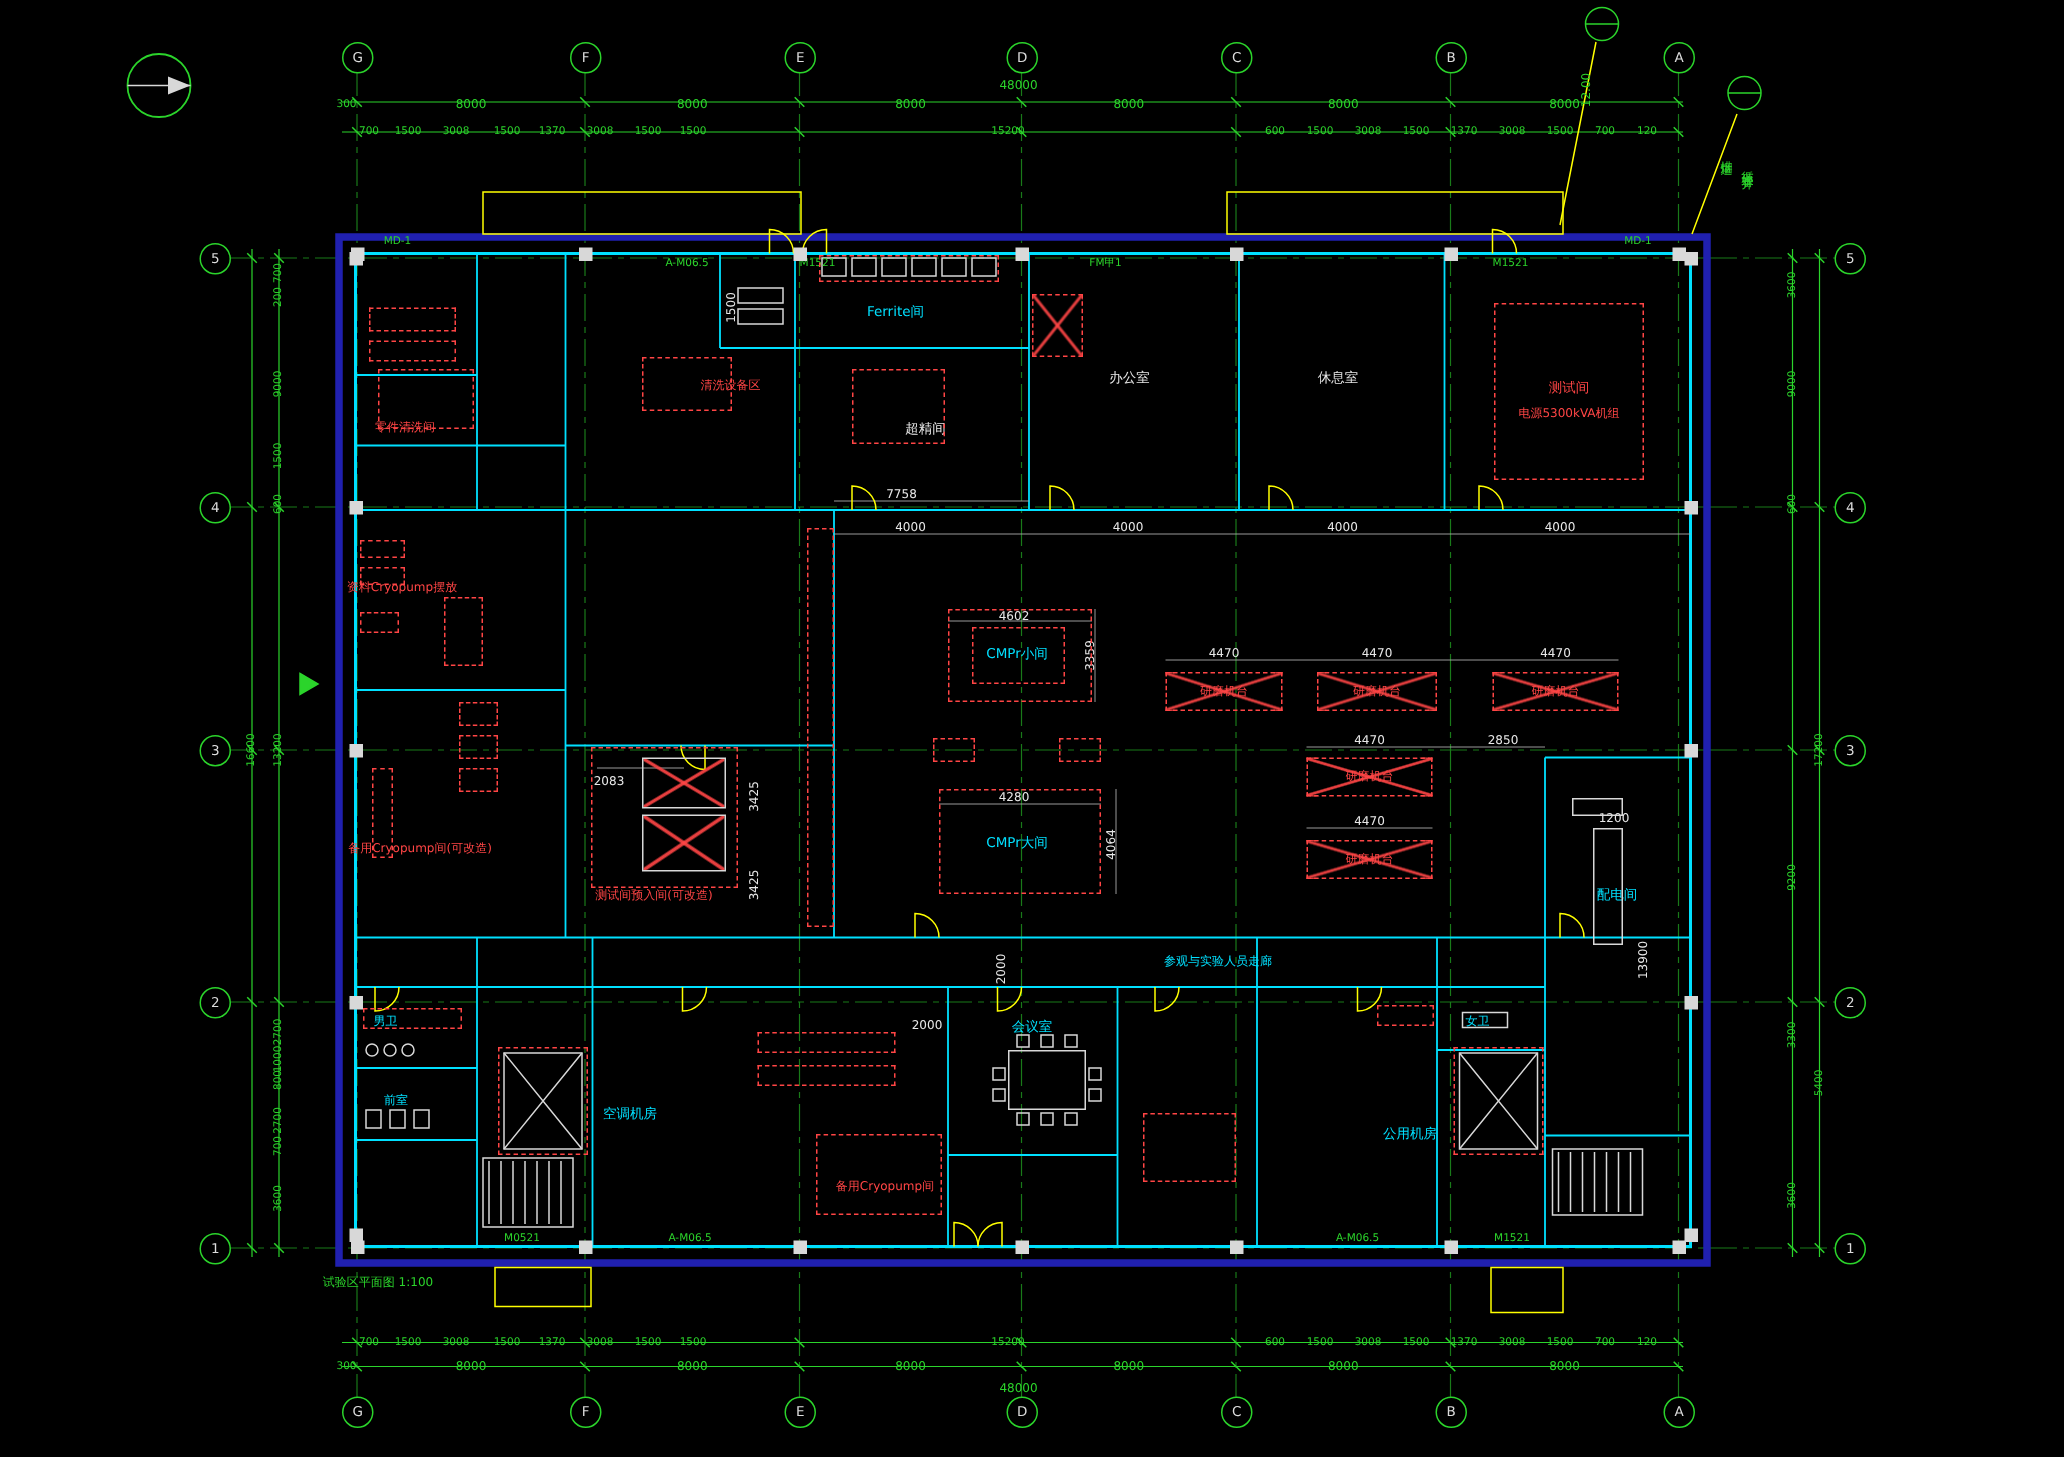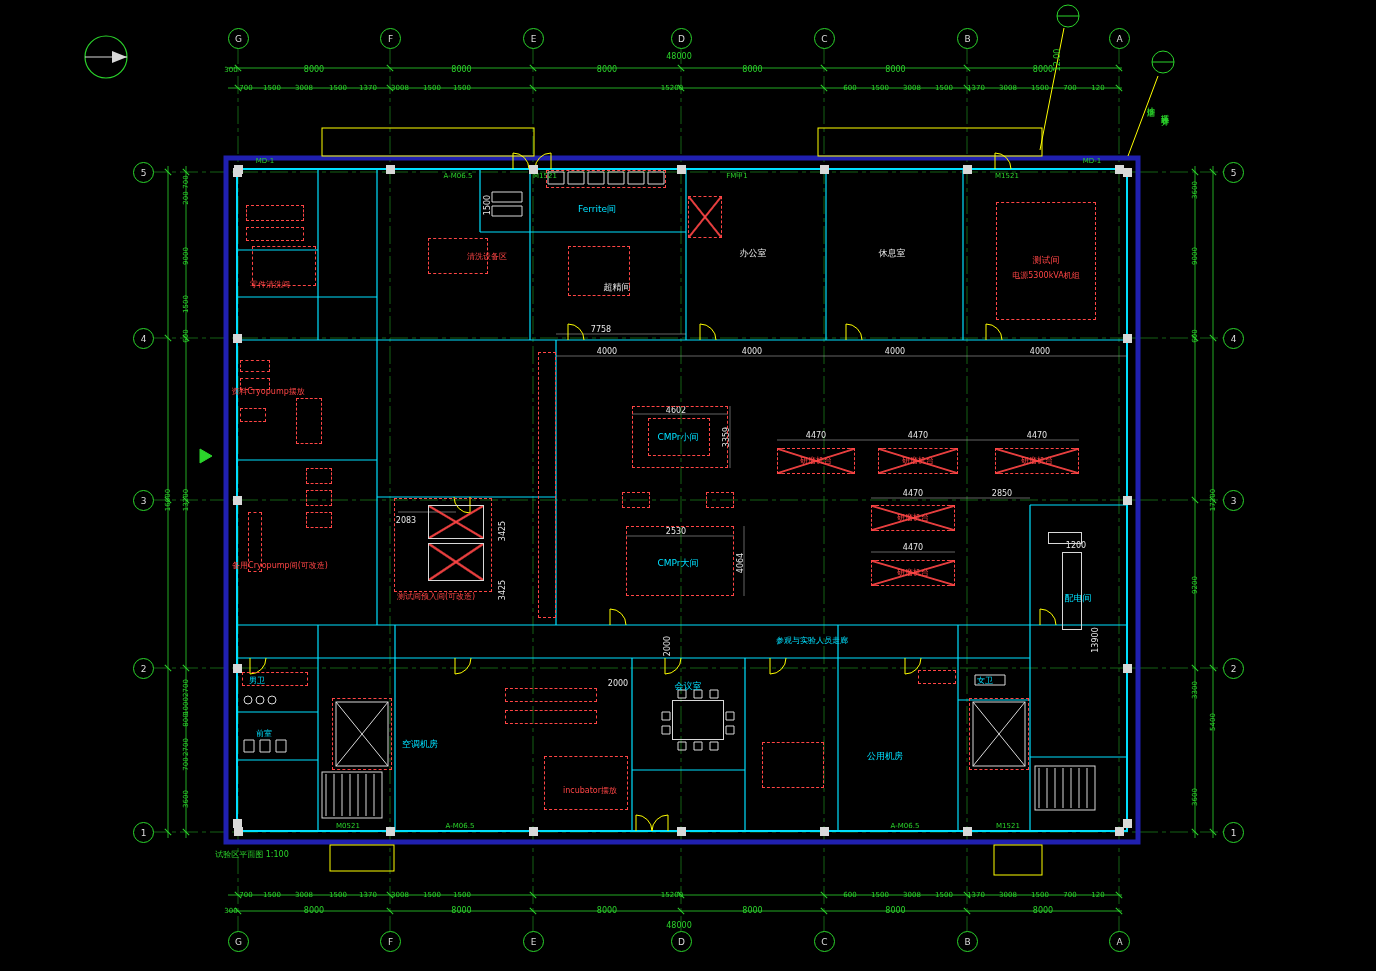--- a/index.html
+++ b/index.html
@@ -113,56 +113,56 @@
       <div class="lbl" style="left: 1040px; top: 352px; color: rgb(232, 232, 232); font-size: 8px;">4000</div>
       <div class="lbl" style="left: 676px; top: 411px; color: rgb(232, 232, 232); font-size: 8px;">4602</div>
       <div class="lbl rot" style="left: 727px; top: 437px; color: rgb(232, 232, 232); font-size: 8px;">3359</div>
       <div class="lbl" style="left: 816px; top: 436px; color: rgb(232, 232, 232); font-size: 8px;">4470</div>
       <div class="lbl" style="left: 918px; top: 436px; color: rgb(232, 232, 232); font-size: 8px;">4470</div>
       <div class="lbl" style="left: 1037px; top: 436px; color: rgb(232, 232, 232); font-size: 8px;">4470</div>
       <div class="lbl" style="left: 913px; top: 494px; color: rgb(232, 232, 232); font-size: 8px;">4470</div>
       <div class="lbl" style="left: 1002px; top: 494px; color: rgb(232, 232, 232); font-size: 8px;">2850</div>
       <div class="lbl" style="left: 913px; top: 548px; color: rgb(232, 232, 232); font-size: 8px;">4470</div>
       <div class="lbl" style="left: 1076px; top: 546px; color: rgb(232, 232, 232); font-size: 8px;">1200</div>
-      <div class="lbl" style="left: 676px; top: 532px; color: rgb(232, 232, 232); font-size: 8px;">2530</div>
+      <div class="lbl" style="left: 676px; top: 532px; color: rgb(232, 232, 232); font-size: 8px;">4280</div>
       <div class="lbl rot" style="left: 741px; top: 563px; color: rgb(232, 232, 232); font-size: 8px;">4064</div>
       <div class="lbl" style="left: 406px; top: 521px; color: rgb(232, 232, 232); font-size: 8px;">2083</div>
       <div class="lbl rot" style="left: 503px; top: 531px; color: rgb(232, 232, 232); font-size: 8px;">3425</div>
       <div class="lbl rot" style="left: 503px; top: 590px; color: rgb(232, 232, 232); font-size: 8px;">3425</div>
       <div class="lbl rot" style="left: 488px; top: 205px; color: rgb(232, 232, 232); font-size: 8px;">1500</div>
       <div class="lbl rot" style="left: 668px; top: 646px; color: rgb(232, 232, 232); font-size: 8px;">2000</div>
       <div class="lbl" style="left: 618px; top: 684px; color: rgb(232, 232, 232); font-size: 8px;">2000</div>
       <div class="lbl rot" style="left: 1096px; top: 640px; color: rgb(232, 232, 232); font-size: 8px;">13900</div>
       <div class="lbl" style="left: 597px; top: 209px; color: rgb(0, 224, 255); font-size: 9px;">Ferrite间</div>
       <div class="lbl" style="left: 599px; top: 287px; color: rgb(232, 232, 232); font-size: 9px; padding-left: 36px;">超精间</div>
       <div class="lbl" style="left: 753px; top: 253px; color: rgb(232, 232, 232); font-size: 9px;">办公室</div>
       <div class="lbl" style="left: 892px; top: 253px; color: rgb(232, 232, 232); font-size: 9px;">休息室</div>
       <div class="lbl" style="left: 678px; top: 437px; color: rgb(0, 224, 255); font-size: 9px;">CMPr小间</div>
       <div class="lbl" style="left: 678px; top: 563px; color: rgb(0, 224, 255); font-size: 9px;">CMPr大间</div>
       <div class="lbl" style="left: 1078px; top: 598px; color: rgb(0, 224, 255); font-size: 9px;">配电间</div>
       <div class="lbl" style="left: 688px; top: 686px; color: rgb(0, 224, 255); font-size: 9px;">会议室</div>
-      <div class="lbl" style="left: 885px; top: 757px; color: rgb(0, 224, 255); font-size: 9px; font-family: Liberation Mono, monospace;">公用机房</div>
+      <div class="lbl" style="left: 940px; top: 757px; color: rgb(0, 224, 255); font-size: 9px;">公用机房</div>
       <div class="lbl" style="left: 420px; top: 744px; color: rgb(0, 224, 255); font-size: 9px;">空调机房</div>
       <div class="lbl" style="left: 257px; top: 681px; color: rgb(0, 224, 255); font-size: 8px;">男卫</div>
       <div class="lbl" style="left: 264px; top: 734px; color: rgb(0, 224, 255); font-size: 8px;">前室</div>
       <div class="lbl" style="left: 985px; top: 681px; color: rgb(0, 224, 255); font-size: 8px;">女卫</div>
       <div class="lbl" style="left: 812px; top: 641px; color: rgb(0, 224, 255); font-size: 8px;">参观与实验人员走廊</div>
       <div class="lbl" style="left: 270px; top: 252px; color: rgb(255, 69, 69); font-size: 8px; margin-top: 33px;">零件清洗间</div>
       <div class="lbl" style="left: 459px; top: 257px; color: rgb(255, 69, 69); font-size: 8px; margin-left: 28px;">清洗设备区</div>
       <div class="lbl" style="left: 1046px; top: 260px; color: rgb(255, 69, 69); font-size: 9px;">测试间</div>
       <div class="lbl" style="left: 1046px; top: 276px; color: rgb(255, 69, 69); font-size: 8px;">电源5300kVA机组</div>
       <div class="lbl" style="left: 268px; top: 392px; color: rgb(255, 69, 69); font-size: 8px;">资料Cryopump摆放</div>
       <div class="lbl" style="left: 280px; top: 566px; color: rgb(255, 69, 69); font-size: 8px;">备用Cryopump间(可改造)</div>
       <div class="lbl" style="left: 436px; top: 597px; color: rgb(255, 69, 69); font-size: 8px;">测试间预入间(可改造)</div>
       <div class="lbl" style="left: 816px; top: 461px; color: rgb(255, 69, 69); font-size: 8px;">研磨机台</div>
       <div class="lbl" style="left: 918px; top: 461px; color: rgb(255, 69, 69); font-size: 8px;">研磨机台</div>
       <div class="lbl" style="left: 1037px; top: 461px; color: rgb(255, 69, 69); font-size: 8px;">研磨机台</div>
       <div class="lbl" style="left: 913px; top: 518px; color: rgb(255, 69, 69); font-size: 8px;">研磨机台</div>
       <div class="lbl" style="left: 913px; top: 573px; color: rgb(255, 69, 69); font-size: 8px;">研磨机台</div>
-      <div class="lbl" style="left: 590px; top: 791px; color: rgb(255, 69, 69); font-size: 8px;">incubator摆放</div>
+      <div class="lbl" style="left: 590px; top: 791px; color: rgb(255, 69, 69); font-size: 8px;">备用Cryopump间</div>
       <div class="lbl" style="left: 265px; top: 161px; color: rgb(43, 212, 43); font-size: 7px;">MD-1</div>
       <div class="lbl" style="left: 458px; top: 176px; color: rgb(43, 212, 43); font-size: 7px;">A-M06.5</div>
       <div class="lbl" style="left: 545px; top: 176px; color: rgb(43, 212, 43); font-size: 7px;">M1521</div>
       <div class="lbl" style="left: 737px; top: 176px; color: rgb(43, 212, 43); font-size: 7px;">FM甲1</div>
       <div class="lbl" style="left: 1007px; top: 176px; color: rgb(43, 212, 43); font-size: 7px;">M1521</div>
       <div class="lbl" style="left: 1092px; top: 161px; color: rgb(43, 212, 43); font-size: 7px;">MD-1</div>
       <div class="lbl" style="left: 348px; top: 826px; color: rgb(43, 212, 43); font-size: 7px;">M0521</div>
       <div class="lbl" style="left: 460px; top: 826px; color: rgb(43, 212, 43); font-size: 7px;">A-M06.5</div>
       <div class="lbl" style="left: 905px; top: 826px; color: rgb(43, 212, 43); font-size: 7px;">A-M06.5</div>
       <div class="lbl" style="left: 1008px; top: 826px; color: rgb(43, 212, 43); font-size: 7px;">M1521</div>

